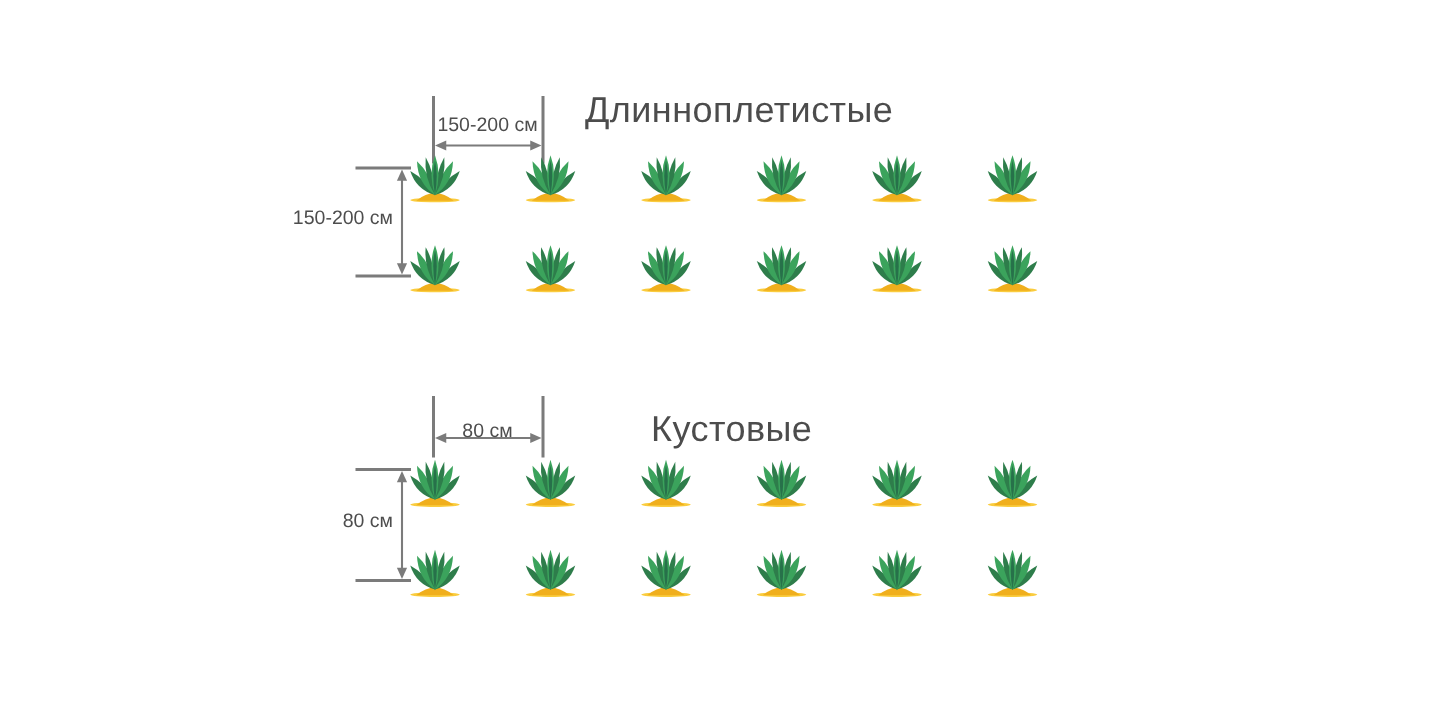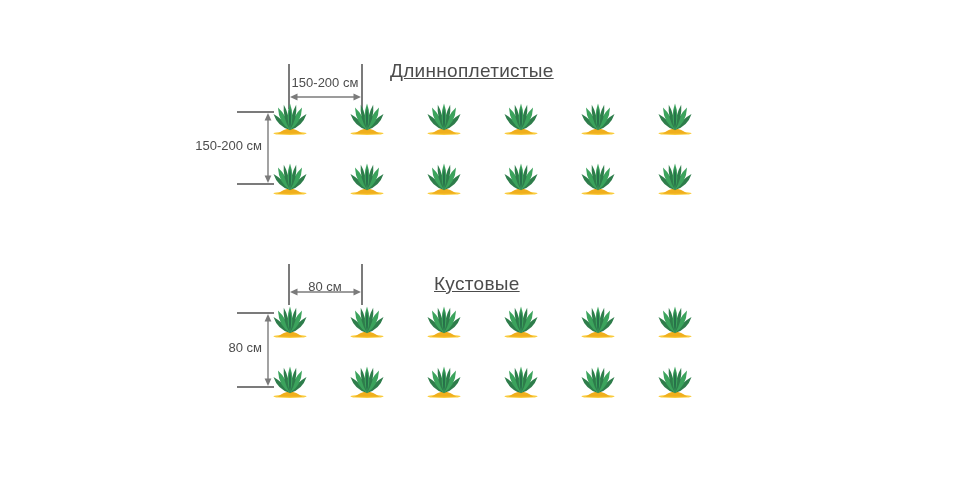--- a/index.html
+++ b/index.html
@@ -10,27 +10,26 @@
     font-family: "Liberation Sans", sans-serif;
     overflow: hidden;
   }
   .dims-layer { position: absolute; left: 0; top: 0; pointer-events: none; }
   .ext   { stroke: var(--dimension-line); stroke-width: 2; fill: none; }
   .arrow { stroke: var(--dimension-line); stroke-width: 1.4; fill: none; }
   .head  { fill: var(--dimension-line); stroke: none; }
 
   .section-title {
     position: absolute;
-    font-size: 19px;
+    font-size: 24px;
     line-height: 1.2;
     font-weight: 400;
     letter-spacing: .3px;
     color: var(--title-text);
     white-space: nowrap;
-    text-decoration: underline;
   }
   .s1-title { left: 390px; top: 60px; }
   .s2-title { left: 434px; top: 273px; }
 
   .dim-label {
     position: absolute;
     font-size: 13px;
     line-height: 1;
     color: var(--dimension-text);
     white-space: nowrap;

